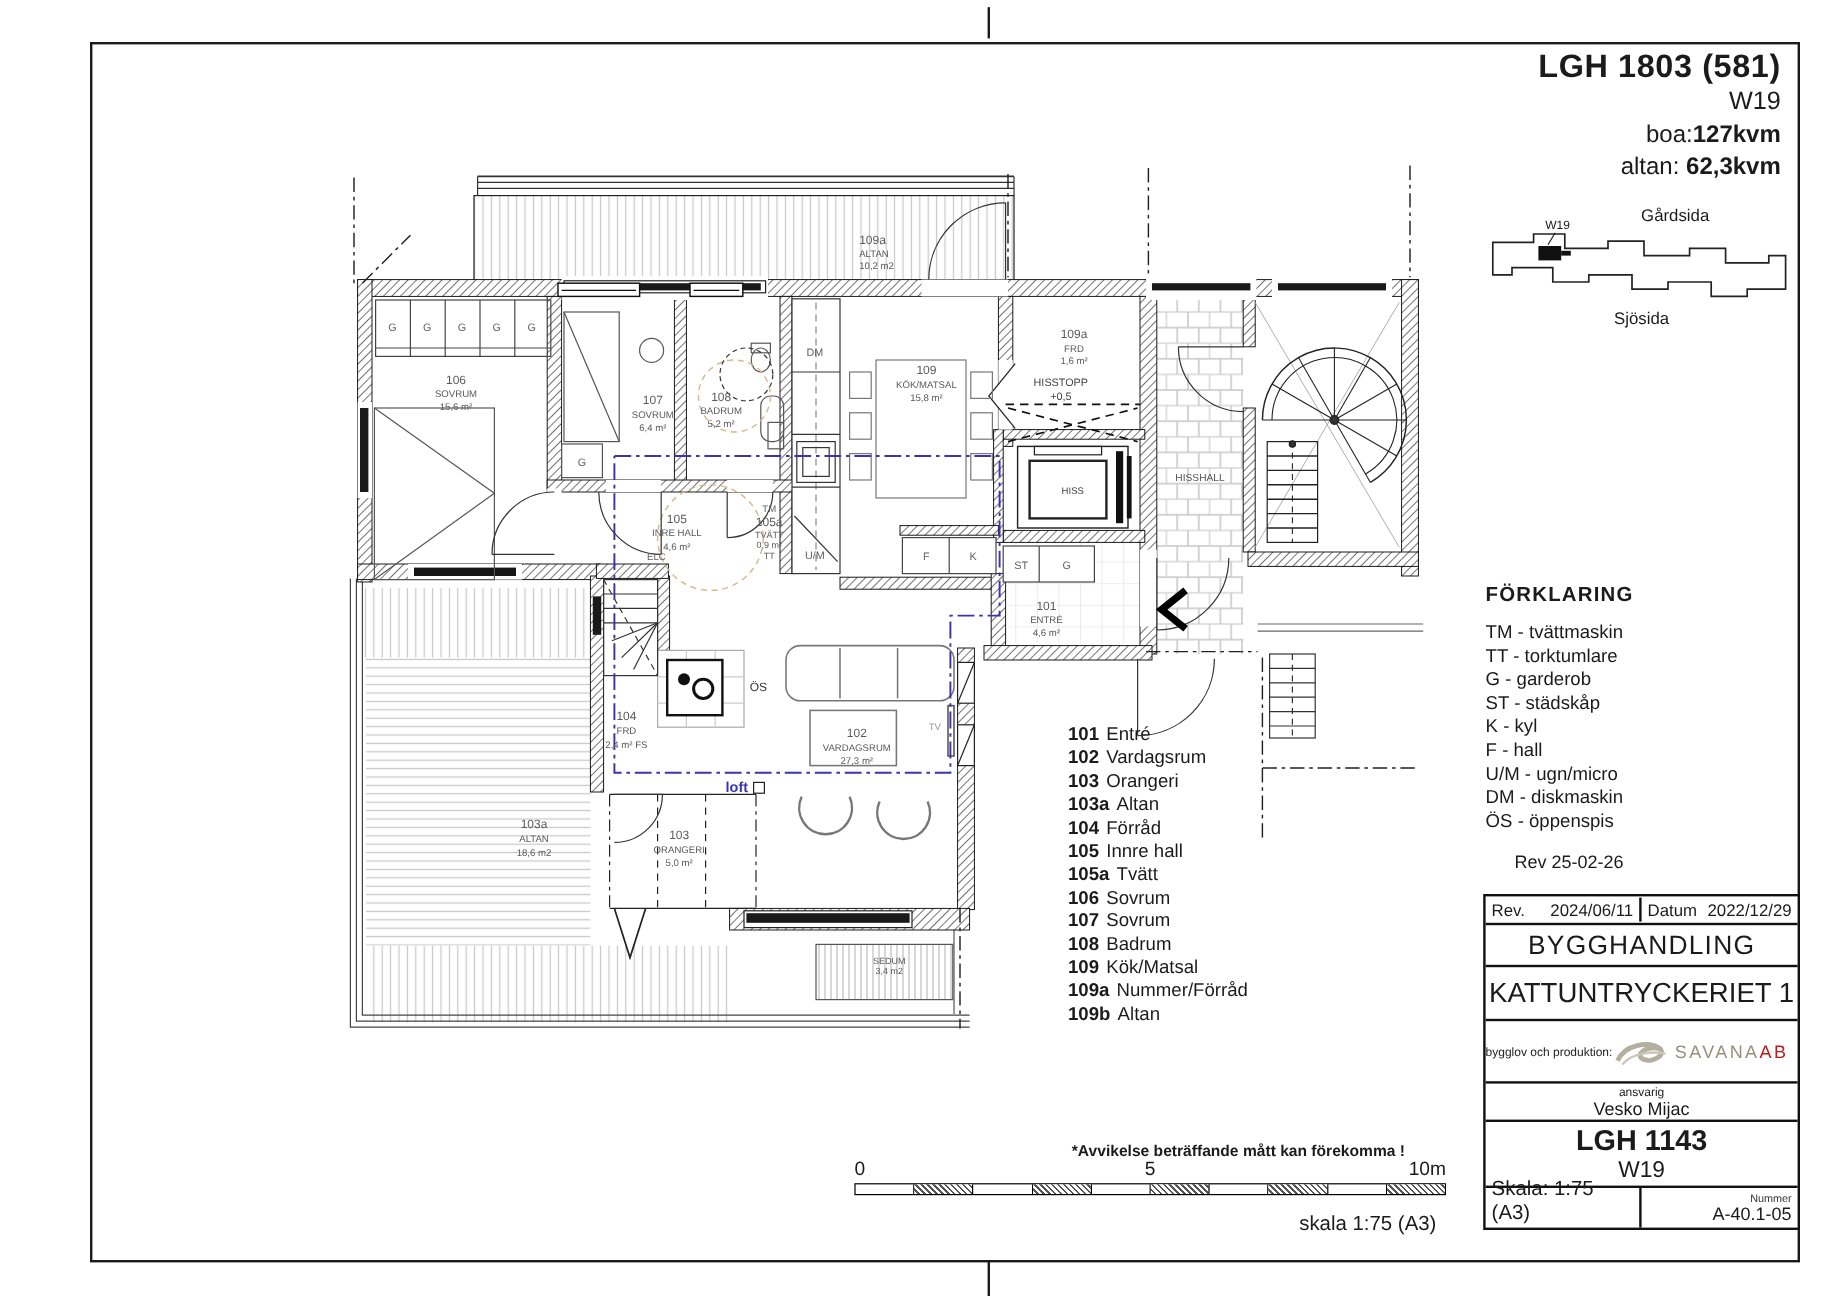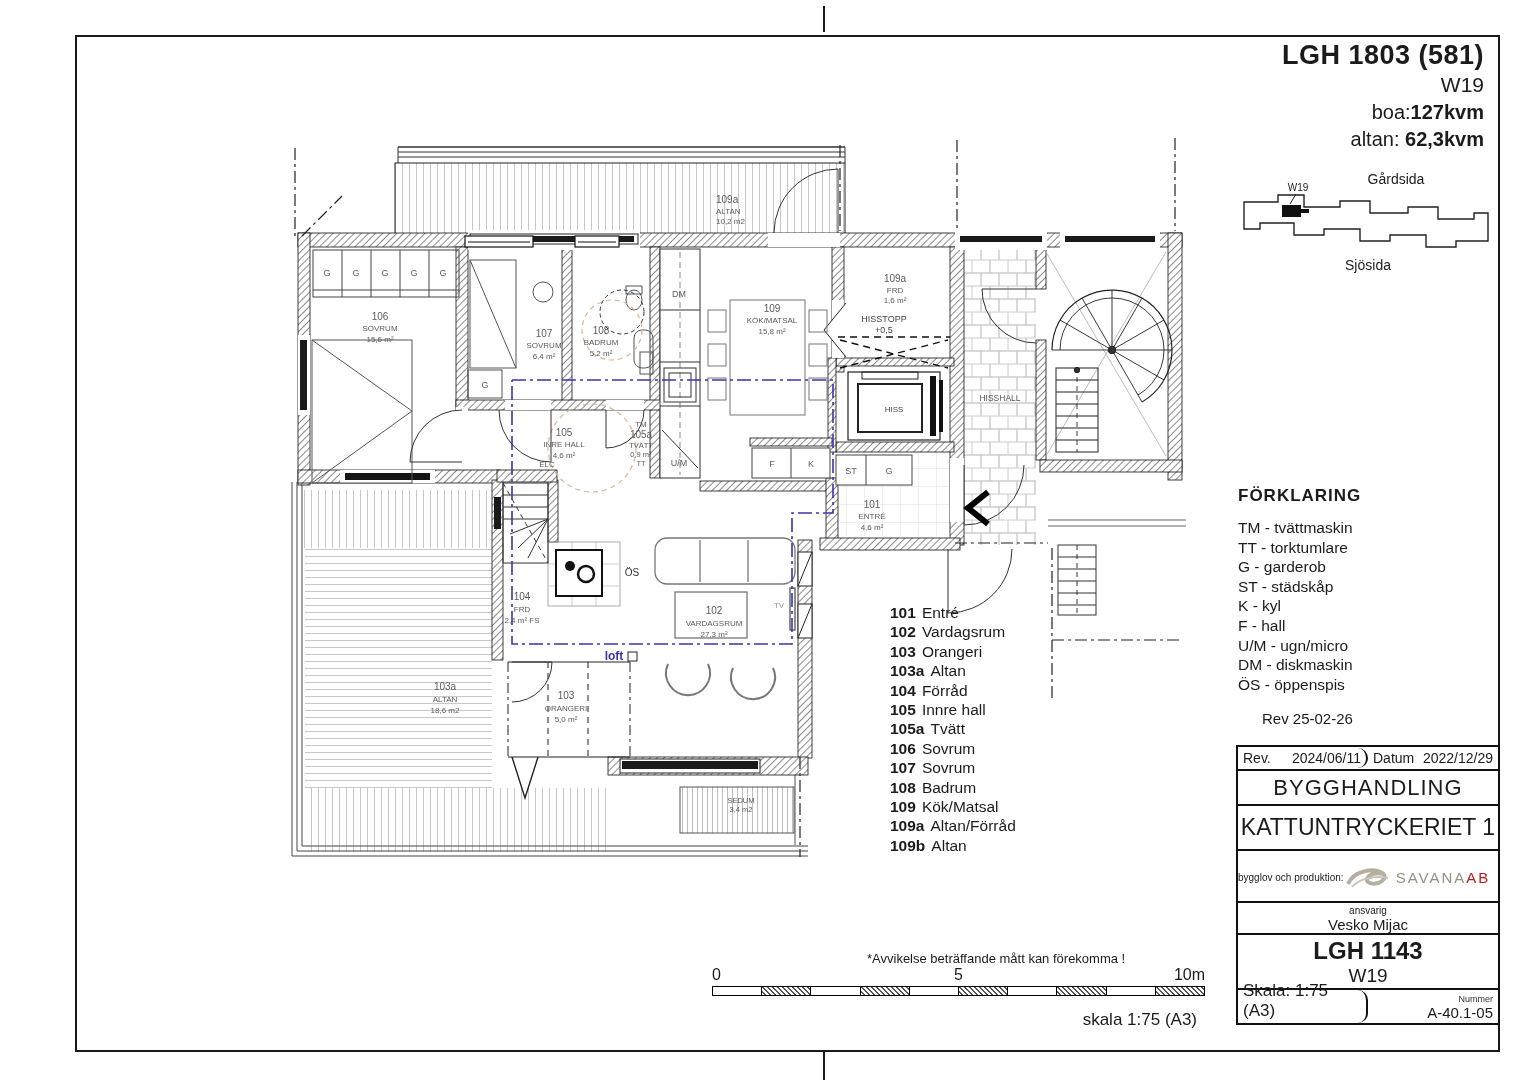--- a/index.html
+++ b/index.html
@@ -23,21 +23,21 @@
   
   #room-list{left:890px;top:603px;}
   .rl-row{font-size:15.5px;line-height:19.4px;}
   .rl-num{font-weight:bold;margin-right:6px;}
   
   #title-block{left:1236px;top:745px;width:264px;box-sizing:border-box;
                border:2px solid #111;background:#fff;}
   .tb-row{border-bottom:2px solid #111;display:flex;box-sizing:border-box;}
   .tb-row:last-child{border-bottom:none;}
   .tb-cell{box-sizing:border-box;}
-  .tb-split{width:50%;padding:2px 5px;border-radius:10px;}
+  .tb-split{width:50%;padding:2px 5px;}
   .tb-split.first{border-right:2px solid #111;}
   .r1{height:24px;align-items:center;font-size:14px;}
   .r1 .tb-split{display:flex;justify-content:space-between;}
   .r2{height:35px;align-items:center;justify-content:center;font-size:22px;letter-spacing:1px;}
   .r3{height:45px;align-items:center;justify-content:center;font-size:23px;}
   .r4{height:52px;flex-direction:row;align-items:center;font-size:10px;color:#222;}
   .r5{height:34px;font-size:10px;}
   .r5 .name{font-size:14px;}
   .r5 .small{font-size:9px;color:#333;}
   .r6{height:32px;flex-direction:column;align-items:center;font-size:10px;justify-content:center;}
@@ -46,21 +46,21 @@
   .r7 .big{font-size:24px;font-weight:bold;}
   .r7 .sub{font-size:19px;}
   .r8{height:33px;font-size:17px;}
   .r8 .tb-split{display:flex;flex-direction:column;justify-content:flex-end;padding-bottom:2px;}
   .r8 .num-label{font-size:9px;text-align:right;color:#333;}
   .r8 .num-val{font-size:15px;text-align:right;}
   #logo-line{display:flex;align-items:center;margin-top:2px;}
   #logo-name{font-size:15px;letter-spacing:2px;color:#96917f;}
   #logo-suffix{font-size:15px;letter-spacing:2px;color:#b91c1c;}
   
-  #footnote{top:951px;left:867px;width:330px;text-align:left;font-size:13px;font-weight:normal;}
+  #footnote{top:951px;left:867px;width:330px;text-align:center;font-size:13px;font-weight:bold;}
   #scalebar-wrap{left:712px;top:966px;width:493px;}
   #scalebar-labels{position:relative;height:18px;font-size:16px;}
   #scalebar-labels .z{position:absolute;left:0;}
   #scalebar-labels .f{position:absolute;left:242px;}
   #scalebar-labels .t{position:absolute;right:0;}
   #scalebar{margin-top:2px;height:8px;border:1px solid #000;display:flex;}
   #scalebar .seg{flex:1;border-right:1px solid #000;}
   #scalebar .seg:last-child{border-right:none;}
   #scalebar .hatch{background:repeating-linear-gradient(45deg,#fff 0 2px,#555 2px 3.5px);}
   #skala-caption{top:1010px;left:997px;width:200px;text-align:right;font-size:17px;}
@@ -111,21 +111,21 @@
   <div class="rl-row"><span class="rl-num">102</span><span>Vardagsrum</span></div>
   <div class="rl-row"><span class="rl-num">103</span><span>Orangeri</span></div>
   <div class="rl-row"><span class="rl-num">103a</span><span>Altan</span></div>
   <div class="rl-row"><span class="rl-num">104</span><span>Förråd</span></div>
   <div class="rl-row"><span class="rl-num">105</span><span>Innre hall</span></div>
   <div class="rl-row"><span class="rl-num">105a</span><span>Tvätt</span></div>
   <div class="rl-row"><span class="rl-num">106</span><span>Sovrum</span></div>
   <div class="rl-row"><span class="rl-num">107</span><span>Sovrum</span></div>
   <div class="rl-row"><span class="rl-num">108</span><span>Badrum</span></div>
   <div class="rl-row"><span class="rl-num">109</span><span>Kök/Matsal</span></div>
-  <div class="rl-row"><span class="rl-num">109a</span><span>Altan/Förråd</span></div>
+  <div class="rl-row"><span class="rl-num">109a</span><span>Nummer/Förråd</span></div>
   <div class="rl-row"><span class="rl-num">109b</span><span>Altan</span></div>
 </div>
 
 <div class="abs" id="title-block">
   <div class="tb-row r1">
     <div class="tb-cell tb-split first">
       <span>Rev.</span>
       <span>2024/06/11</span>
     </div>
     <div class="tb-cell tb-split">

